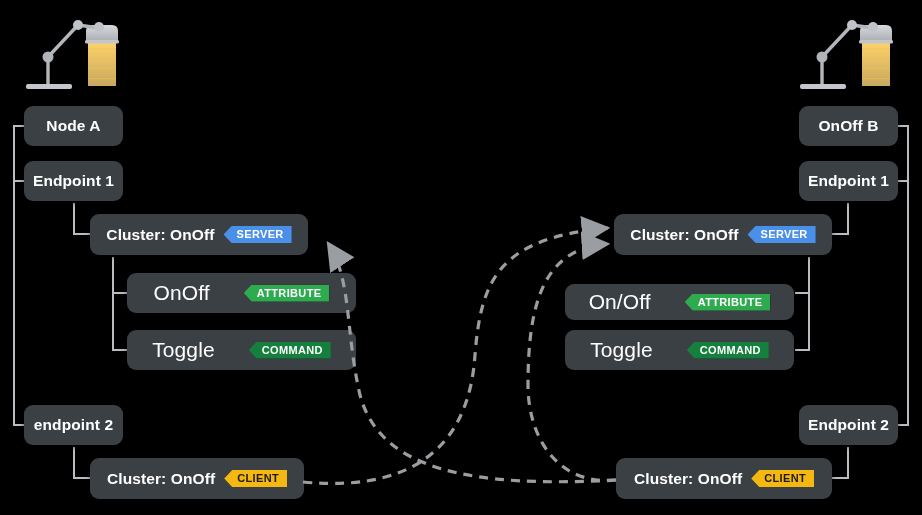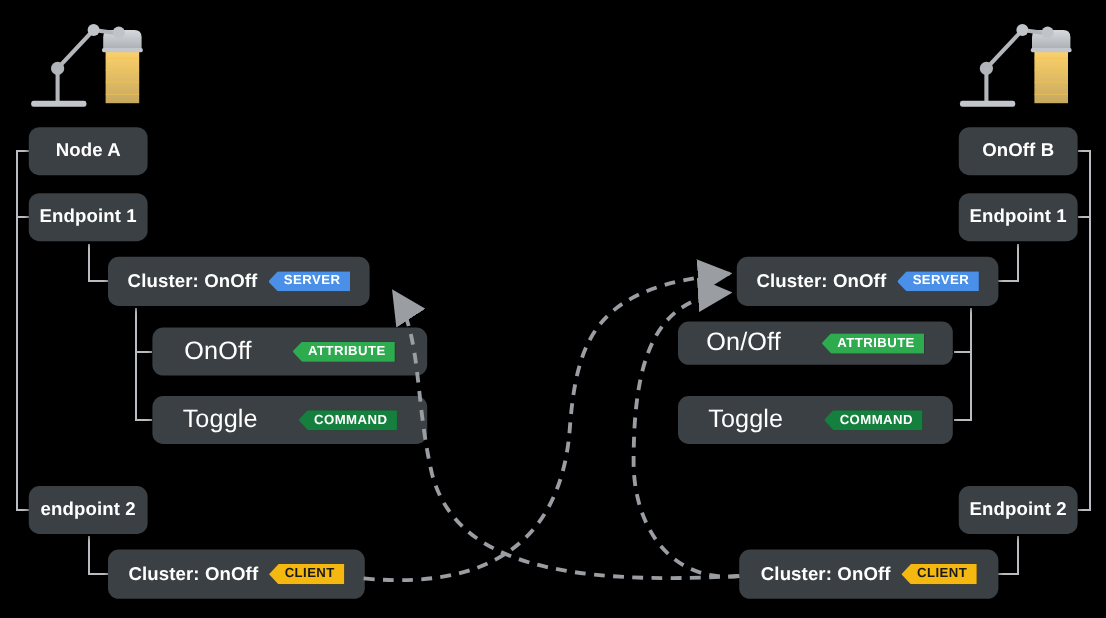--- a/index.html
+++ b/index.html
@@ -215,21 +215,21 @@
 
   <div class="box" style="left:799px; top:161px; width:99px; height:40px;">
     <span>Endpoint 1</span>
   </div>
 
   <div class="box cluster" style="left:614px; top:214px; width:218px; height:41px;">
     <span>Cluster: OnOff</span>
     <span class="badge server">SERVER</span>
   </div>
 
-  <div class="box leaf" style="left:565px; top:268px; width:229px; height:36px;">
+  <div class="box leaf" style="left:565px; top:284px; width:229px; height:36px;">
     <span class="leaf-label">On/Off</span>
     <span class="badge attribute">ATTRIBUTE</span>
   </div>
 
   <div class="box leaf" style="left:565px; top:330px; width:229px; height:40px;">
     <span class="leaf-label">Toggle</span>
     <span class="badge command">COMMAND</span>
   </div>
 
   <div class="box" style="left:799px; top:405px; width:99px; height:40px;">

